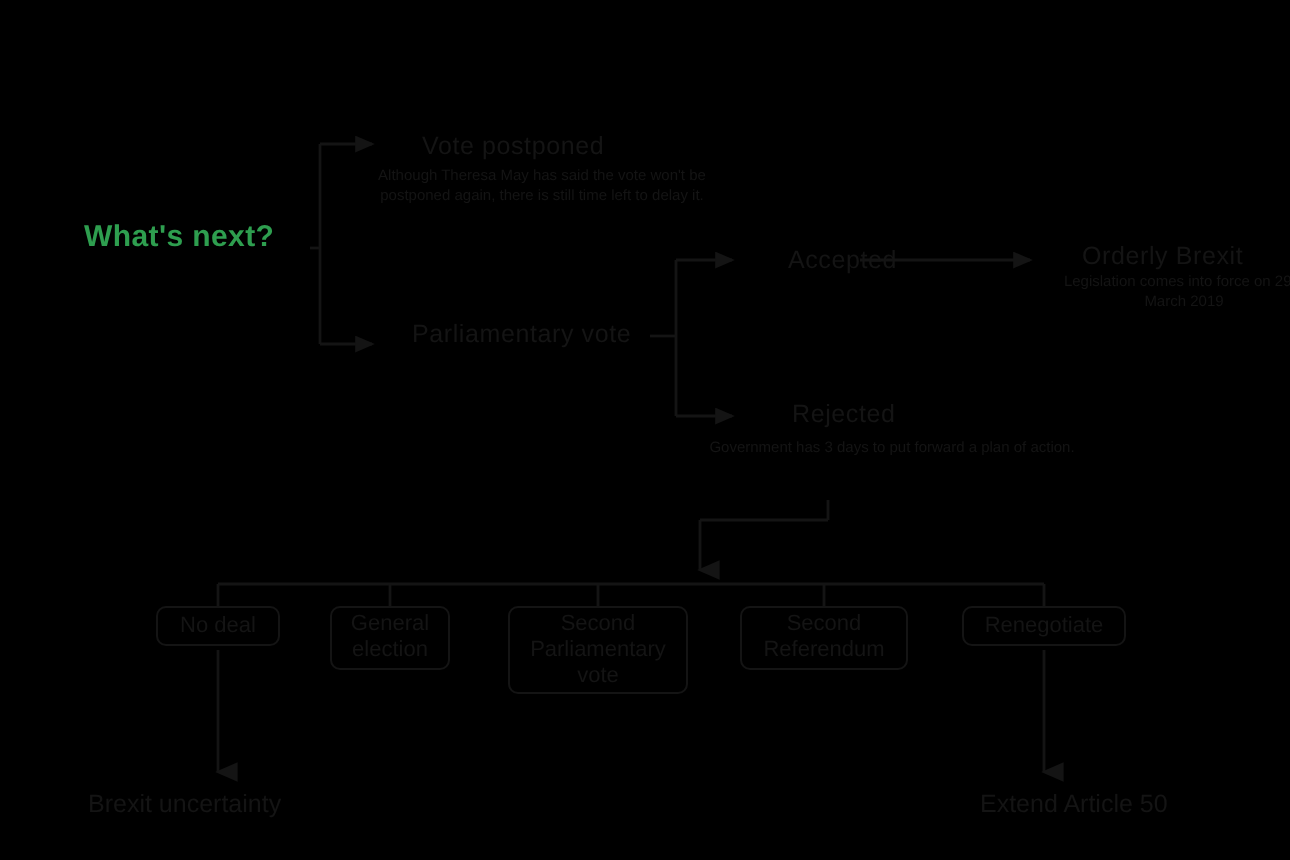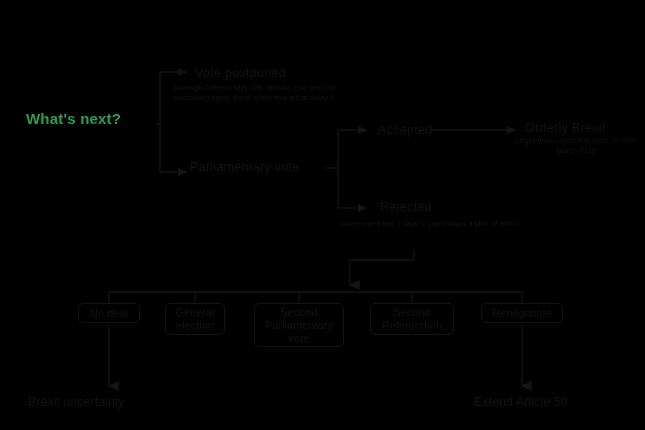--- a/index.html
+++ b/index.html
@@ -2,21 +2,21 @@
 <html><head>
 <meta charset="utf-8">
 <style>
   html,body{margin:0;padding:0;background:#000;}
   #stage{
     position:relative;width:645px;height:430px;background:#000;overflow:hidden;
     font-family:"Liberation Sans", sans-serif;
   }
   #stage svg{position:absolute;left:0;top:0;width:645px;height:430px;}
 
-  .lbl{position:absolute;color:#141414;}
+  .lbl{position:absolute;color:#141414;margin-left:16px;}
 
   .root-label{
     left:26px;top:110px;
     font-size:15px;font-weight:bold;color:#2E9E4F;letter-spacing:.2px;
   }
 
   .node-head{font-size:12.5px;letter-spacing:.3px;white-space:nowrap;}
   .node-sub{font-size:7.5px;line-height:9.5px;text-align:center;}
 
   .n-vote-postponed{left:195px;top:66px;}

